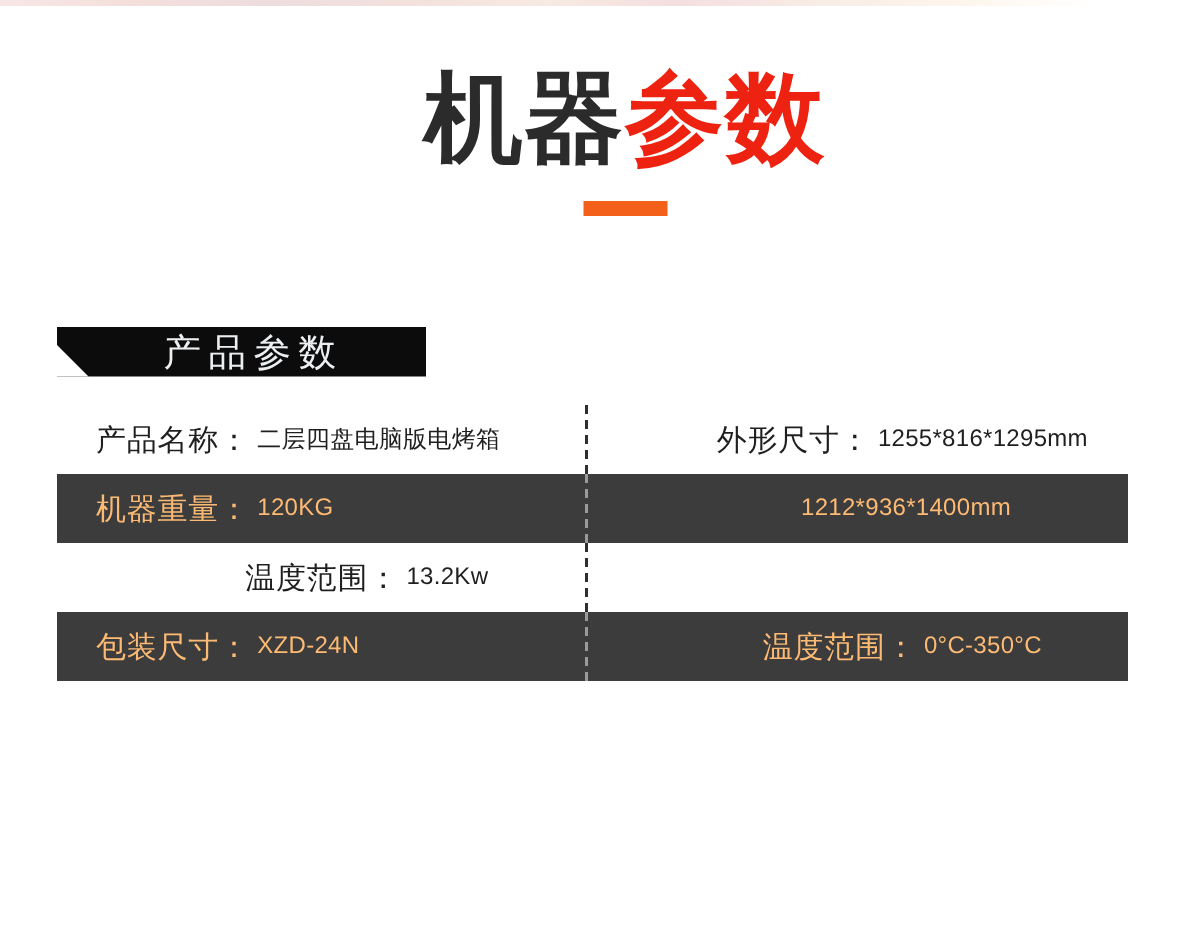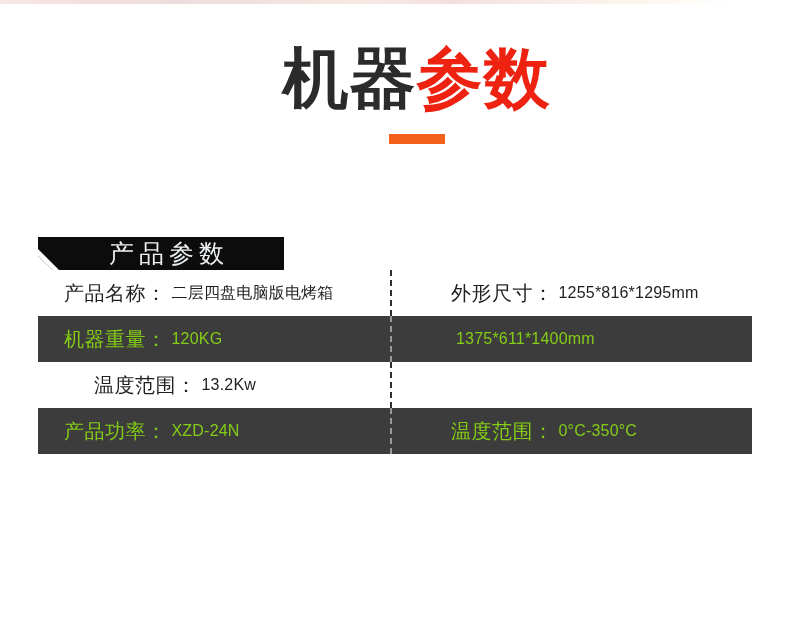--- a/index.html
+++ b/index.html
@@ -60,21 +60,21 @@
     left: 38px;
     top: 218px;
     width: 714px;
   }
 
   
   .panel-header {
     position: relative;
     height: 52px;
     display: flex;
-    align-items: flex-end;
+    align-items: flex-start;
     -webkit-clip-path: polygon(0 0, 100% 0, 100% 36%, 96.6% 0, 100% 0, 100% 100%, 3.2% 100%, 0 66%);
     clip-path: polygon(
         24px 0,
         714px 0,
         714px 59px,
         22px 59px,
         0 38px,
         0 0,
         24px 0);
   }
@@ -145,35 +145,35 @@
   .row.light { width: 714px; }
 
   .cell {
     flex: 0 0 50%;
     display: flex;
     align-items: center;
     box-sizing: border-box;
     padding-left: 26px;
     white-space: nowrap;
   }
-  .cell.right-col { padding-left: 56px; }
+  .cell.right-col { padding-left: 56px; justify-content: center; }
 
   .lbl {
     font-size: 20px;
     letter-spacing: .5px;
     font-family: Liberation Sans, sans-serif;
   }
   .val {
     font-size: 16px;
     margin-left: 5px;
     letter-spacing: .2px;
     font-family: "Liberation Sans", "DejaVu Sans", sans-serif;
   }
   .row.light .lbl, .row.light .val { color: #1f1f1f; }
-  .row.dark  .lbl, .row.dark  .val { color: #84cc16; }
+  .row.dark  .lbl, .row.dark  .val { color: #fdba74; }
 
   
   .divider {
     position: absolute;
     left: 352px;
     top: 0;
     bottom: 0;
     width: 0;
     border-left: 2px dashed #2f2f2f;
   }
@@ -211,36 +211,36 @@
       </div>
       <span class="divider"></span>
     </div>
 
     <div class="row dark">
       <div class="cell">
         <span class="lbl">机器重量：</span>
         <span class="val">120KG</span>
       </div>
       <div class="cell right-col">
-        <span class="val">1375*611*1400mm</span>
+        <span class="val">1212*936*1400mm</span>
       </div>
       <span class="divider"></span>
     </div>
 
     <div class="row light">
       <div class="cell right-col">
         <span class="lbl">温度范围：</span>
         <span class="val">13.2Kw</span>
       </div>
       <span class="divider"></span>
     </div>
 
     <div class="row dark">
       <div class="cell">
-        <span class="lbl">产品功率：</span>
+        <span class="lbl">包装尺寸：</span>
         <span class="val">XZD-24N</span>
       </div>
       <div class="cell right-col">
         <span class="lbl">温度范围：</span>
         <span class="val">0°C-350°C</span>
       </div>
       <span class="divider"></span>
     </div>
 
   </div>

